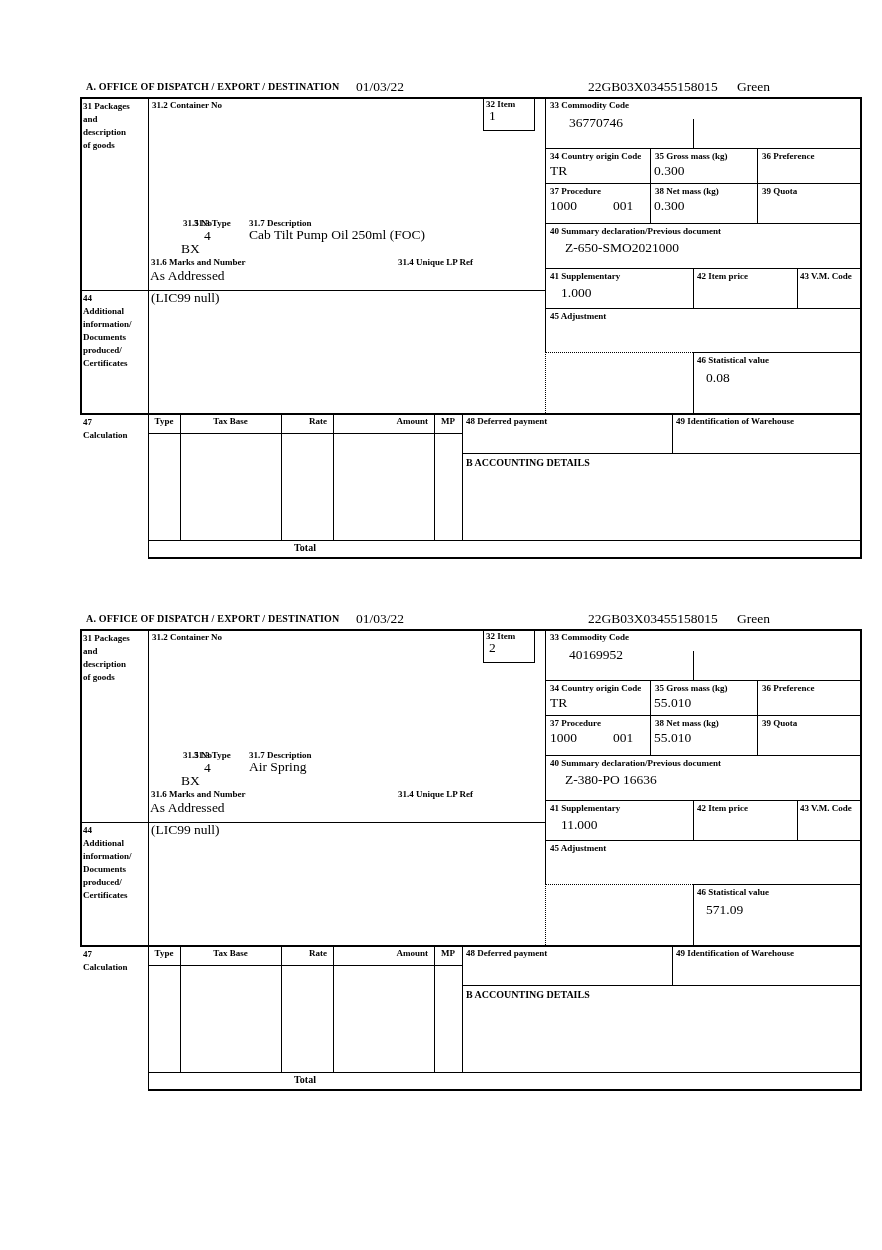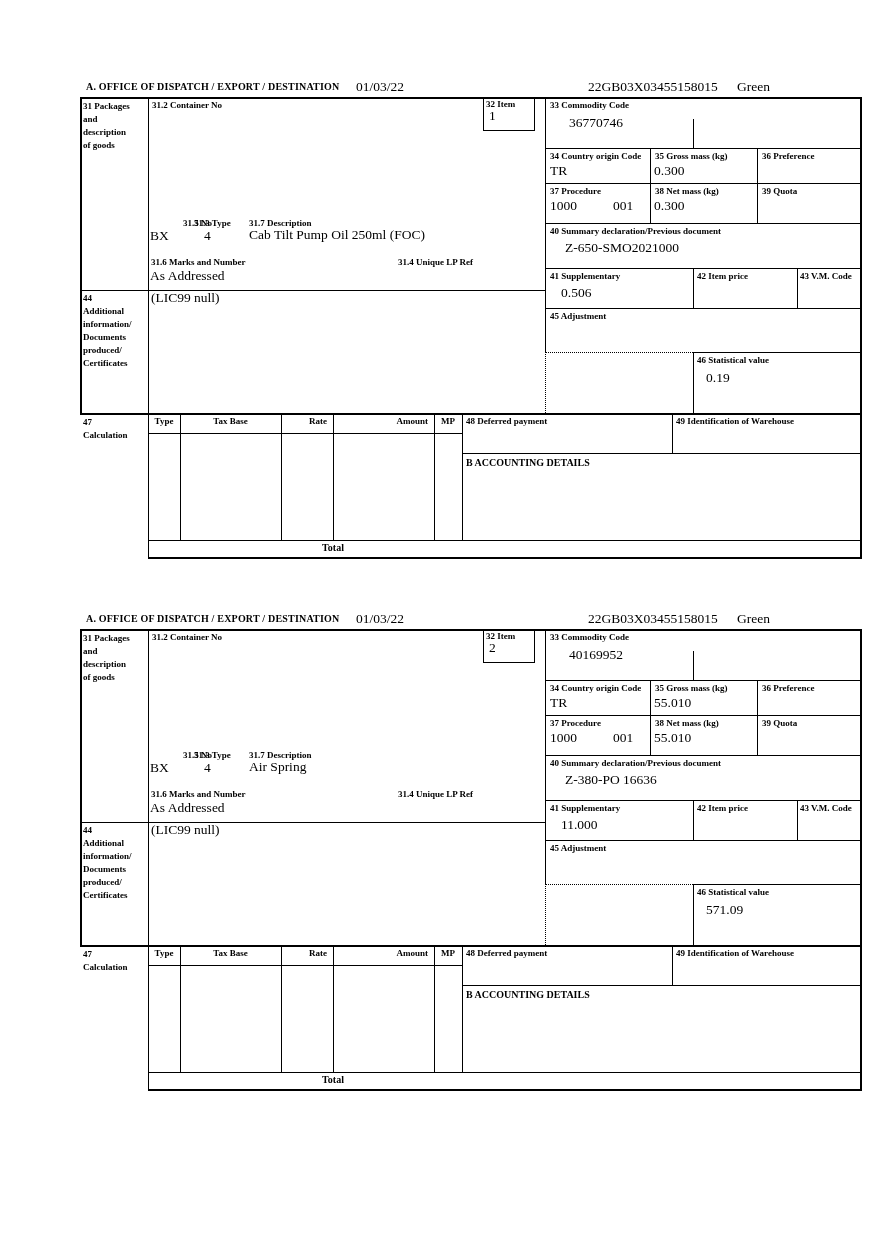--- a/index.html
+++ b/index.html
@@ -72,21 +72,21 @@
   .t36{left:682px;top:72px;}
   .t37{left:470px;top:107px;}
   .t37v1{left:470px;top:119px;}
   .t37v2{left:533px;top:119px;}
   .t38{left:575px;top:107px;}
   .t38v{left:574px;top:119px;}
   .t39{left:682px;top:107px;}
   .t31-5{left:71px;top:139px;margin-left:32px;}
   .t31-3{left:114px;top:139px;}
   .t31-7{left:169px;top:139px;}
-  .t31-5v{left:70px;top:149px;}
+  .t31-5v{left:70px;top:162px;padding-left:31px;}
   .t31-3v{left:124px;top:149px;}
   .t31-7v{left:169px;top:148px;}
   .t40{left:470px;top:147px;}
   .t40v{left:485px;top:161px;}
   .t31-6{left:71px;top:178px;}
   .t31-4{left:318px;top:178px;}
   .t31-6v{left:70px;top:189px;}
   .t41{left:470px;top:192px;}
   .t41v{left:481px;top:206px;}
   .t42{left:617px;top:192px;}
@@ -98,21 +98,21 @@
   .t46v{left:626px;top:291px;}
   .t47{left:3px;top:337px;width:62px;line-height:13px;}
   .tColType{left:68px;top:337px;width:32px;}
   .tColTaxBase{left:100px;top:337px;width:101px;}
   .tColRate{left:201px;top:337px;width:49px;}
   .tColAmount{left:253px;top:337px;width:98px;}
   .tColMp{left:354px;top:337px;width:28px;}
   .t48{left:386px;top:337px;}
   .t49{left:596px;top:337px;}
   .tB{left:386px;top:378px;font-size:10px;}
-  .tTotal{left:68px;top:463px;width:314px;font-size:10px;padding-left:28px;}
+  .tTotal{left:68px;top:463px;width:314px;font-size:10px;}
 </style>
 </head>
 <body>
 
 <div class="section sec1">
 
   <div class="t hd tHdrA">A.  OFFICE OF DISPATCH / EXPORT / DESTINATION</div>
   <div class="t hv tHdrDate">01/03/22</div>
   <div class="t hv tHdrRef">22GB03X03455158015</div>
   <div class="t hv tHdrStatus">Green</div>
@@ -197,23 +197,23 @@
   <div class="t val t34v">TR</div>
   <div class="t val t35v">0.300</div>
   <div class="t val t37v1">1000</div>
   <div class="t val t37v2">001</div>
   <div class="t val t38v">0.300</div>
   <div class="t val t31-5v">BX</div>
   <div class="t val t31-3v">4</div>
   <div class="t val t31-7v">Cab Tilt Pump Oil 250ml (FOC)</div>
   <div class="t val t40v">Z-650-SMO2021000</div>
   <div class="t val t31-6v">As Addressed</div>
-  <div class="t val t41v">0.506</div>
+  <div class="t val t41v">1.000</div>
   <div class="t val t44v">(LIC99 null)</div>
-  <div class="t val t46v">0.19</div>
+  <div class="t val t46v">0.08</div>
 </div>
 
 <div class="section sec2">
 
   <div class="t hd tHdrA">A.  OFFICE OF DISPATCH / EXPORT / DESTINATION</div>
   <div class="t hv tHdrDate">01/03/22</div>
   <div class="t hv tHdrRef">22GB03X03455158015</div>
   <div class="t hv tHdrStatus">Green</div>
 
   <div class="hl thick lnTop"></div>

